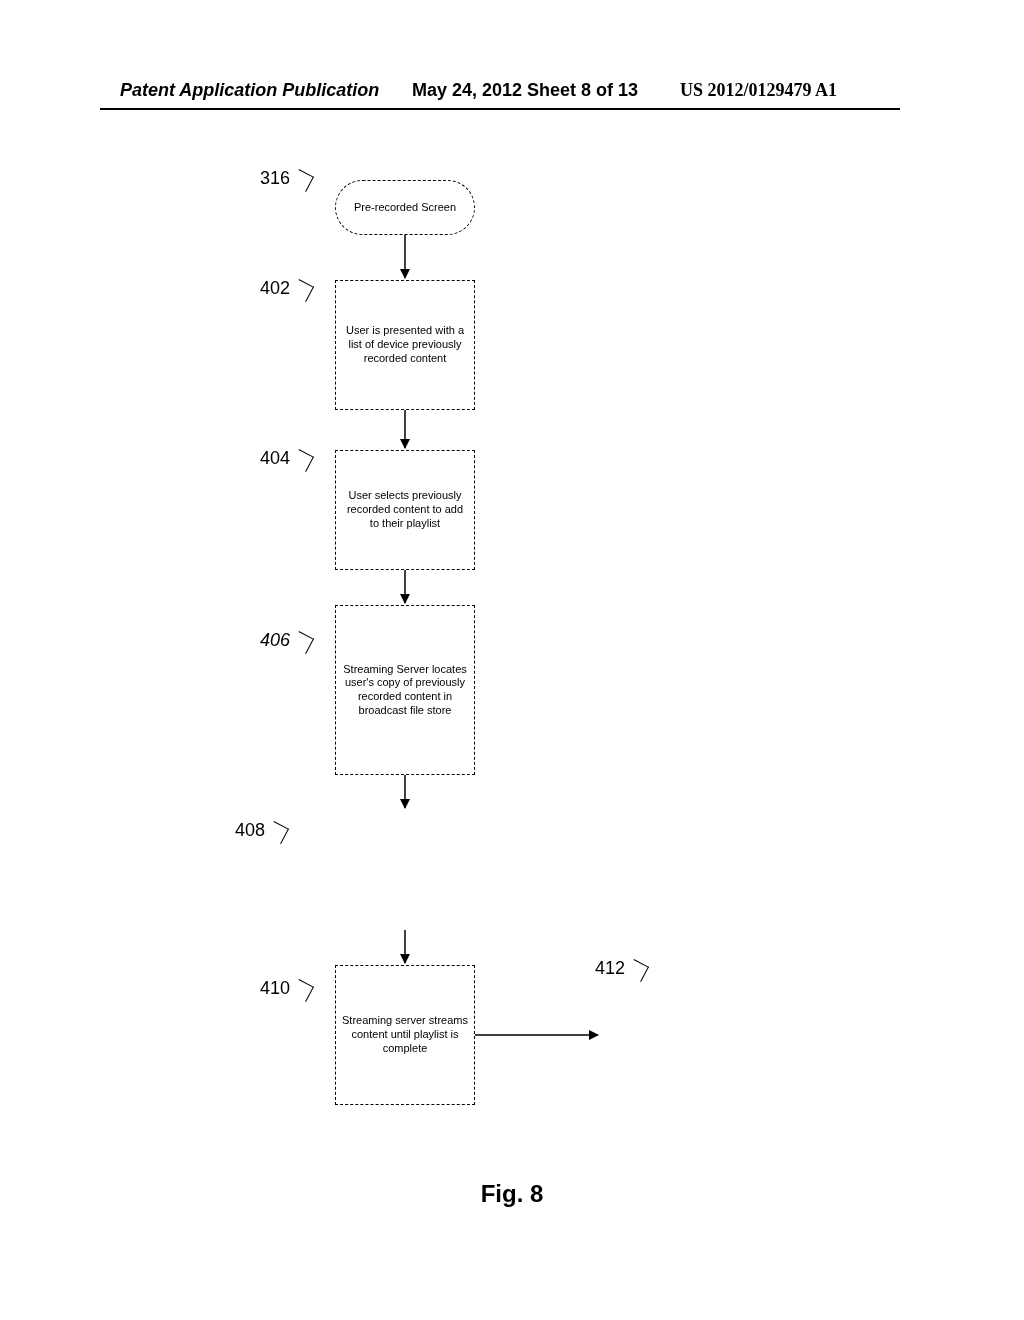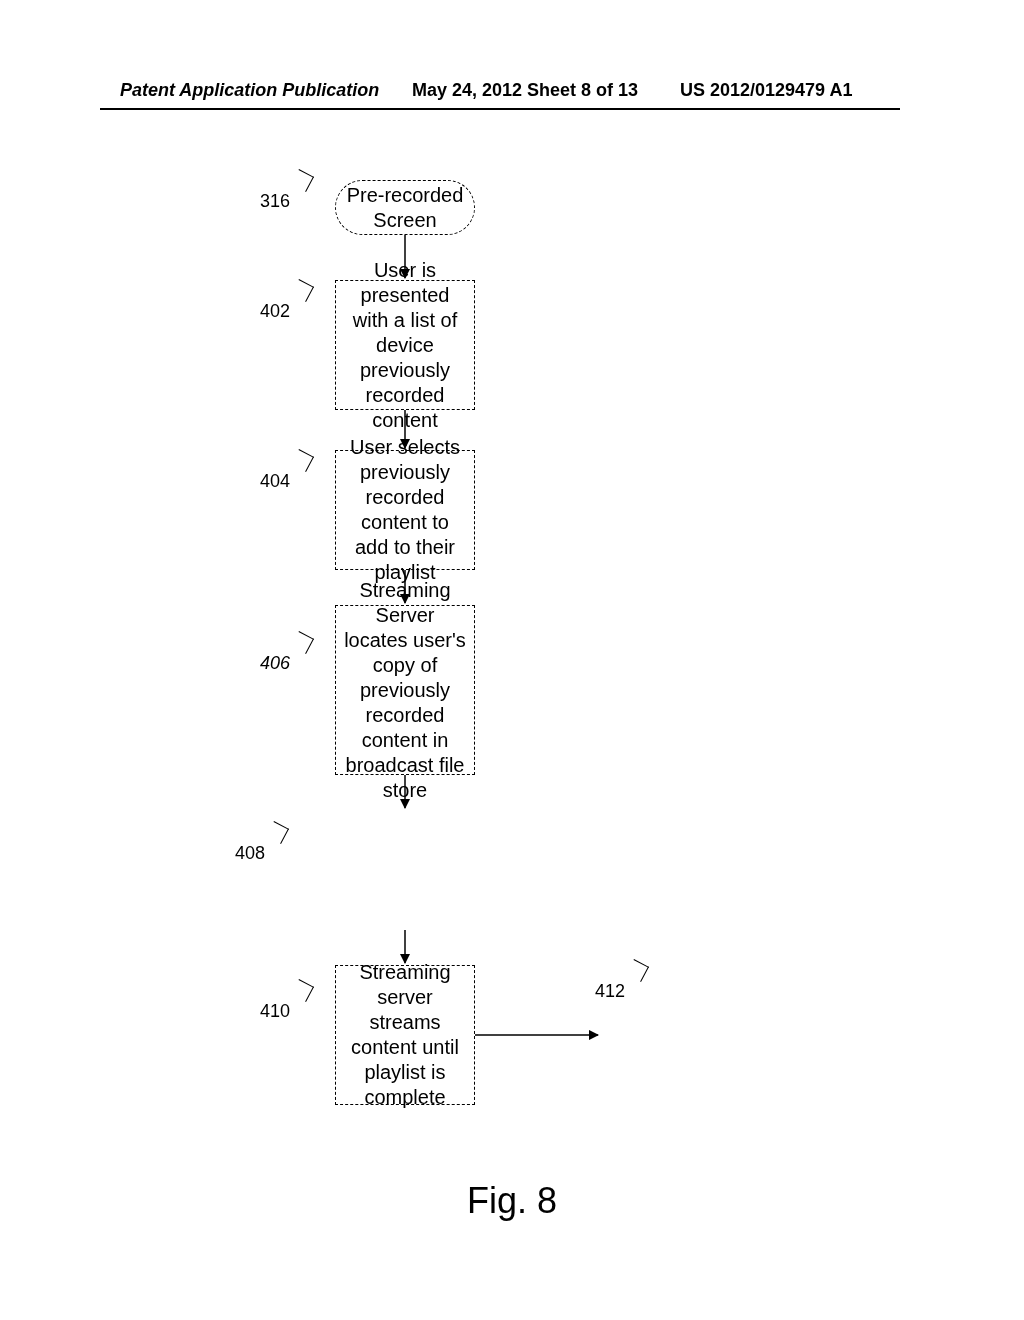--- a/index.html
+++ b/index.html
@@ -19,68 +19,68 @@
   .hdr {
     position: absolute;
     top: 80px;
     left: 0;
     width: 1024px;
     font-weight: bold;
     font-size: 18px;
   }
   .hdr-left  { position: absolute; left: 120px; font-style: italic; }
   .hdr-mid   { position: absolute; left: 412px; }
-  .hdr-right { position: absolute; left: 680px; }
+  .hdr-right { position: absolute; left: 680px; font-family: Liberation Serif, serif; }
   .hdr-line {
     position: absolute;
     top: 108px;
     left: 100px;
     width: 800px;
     height: 2px;
     background: #000;
   }
 
   .box {
     position: absolute;
     border: 1px dashed #000;
     text-align: center;
-    font-size: 20px;
+    font-size: 11px;
     line-height: 1.25;
     display: flex;
     align-items: center;
     justify-content: center;
     padding: 6px;
     box-sizing: border-box;
   }
 
   
   .terminator {
     border-radius: 30px;
   }
 
   .ref-label {
     position: absolute;
     font-size: 18px;
     text-align: right;
-    margin-top: 23px;
   }
   .ref-tick {
     position: absolute;
     width: 16px;
     height: 16px;
     border-top: 1px solid #000;
     border-right: 1px solid #000;
   }
 
   .fig-caption {
     position: absolute;
     left: 0;
     width: 1024px;
     text-align: center;
-    font-size: 36px;
+    font-size: 24px;
+    font-weight: bold;
   }
 
   svg.connectors {
     position: absolute;
     left: 0; top: 0;
     width: 1024px;
     height: 1320px;
     pointer-events: none;
   }
 </style>

